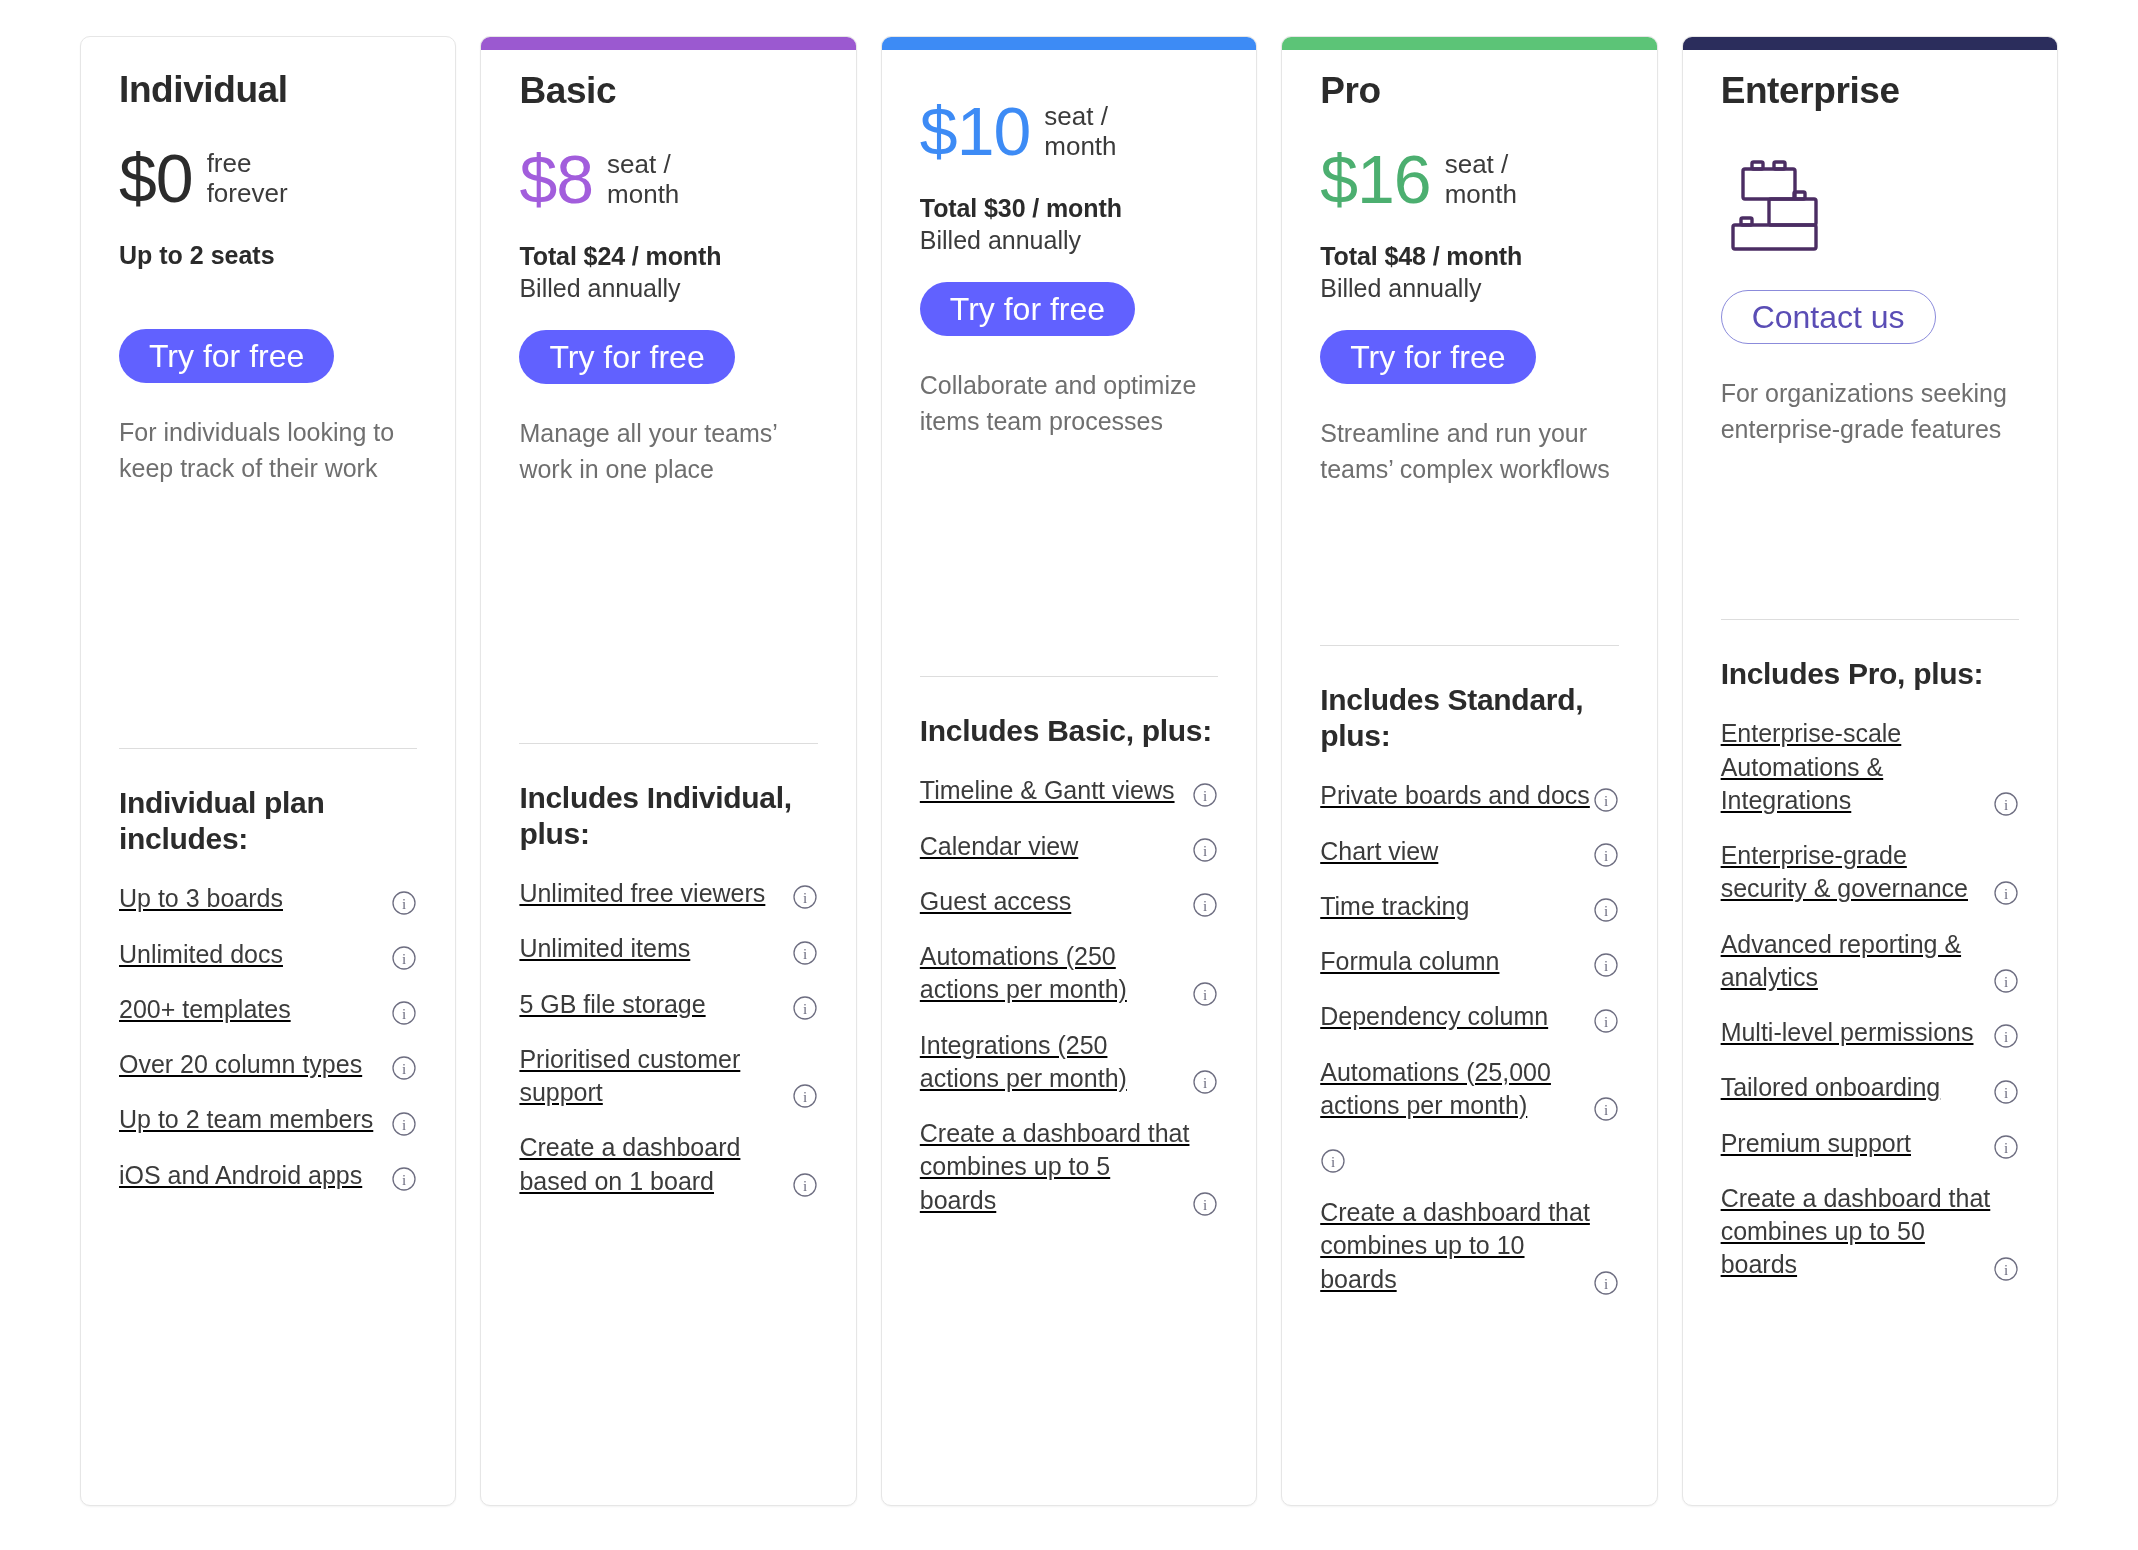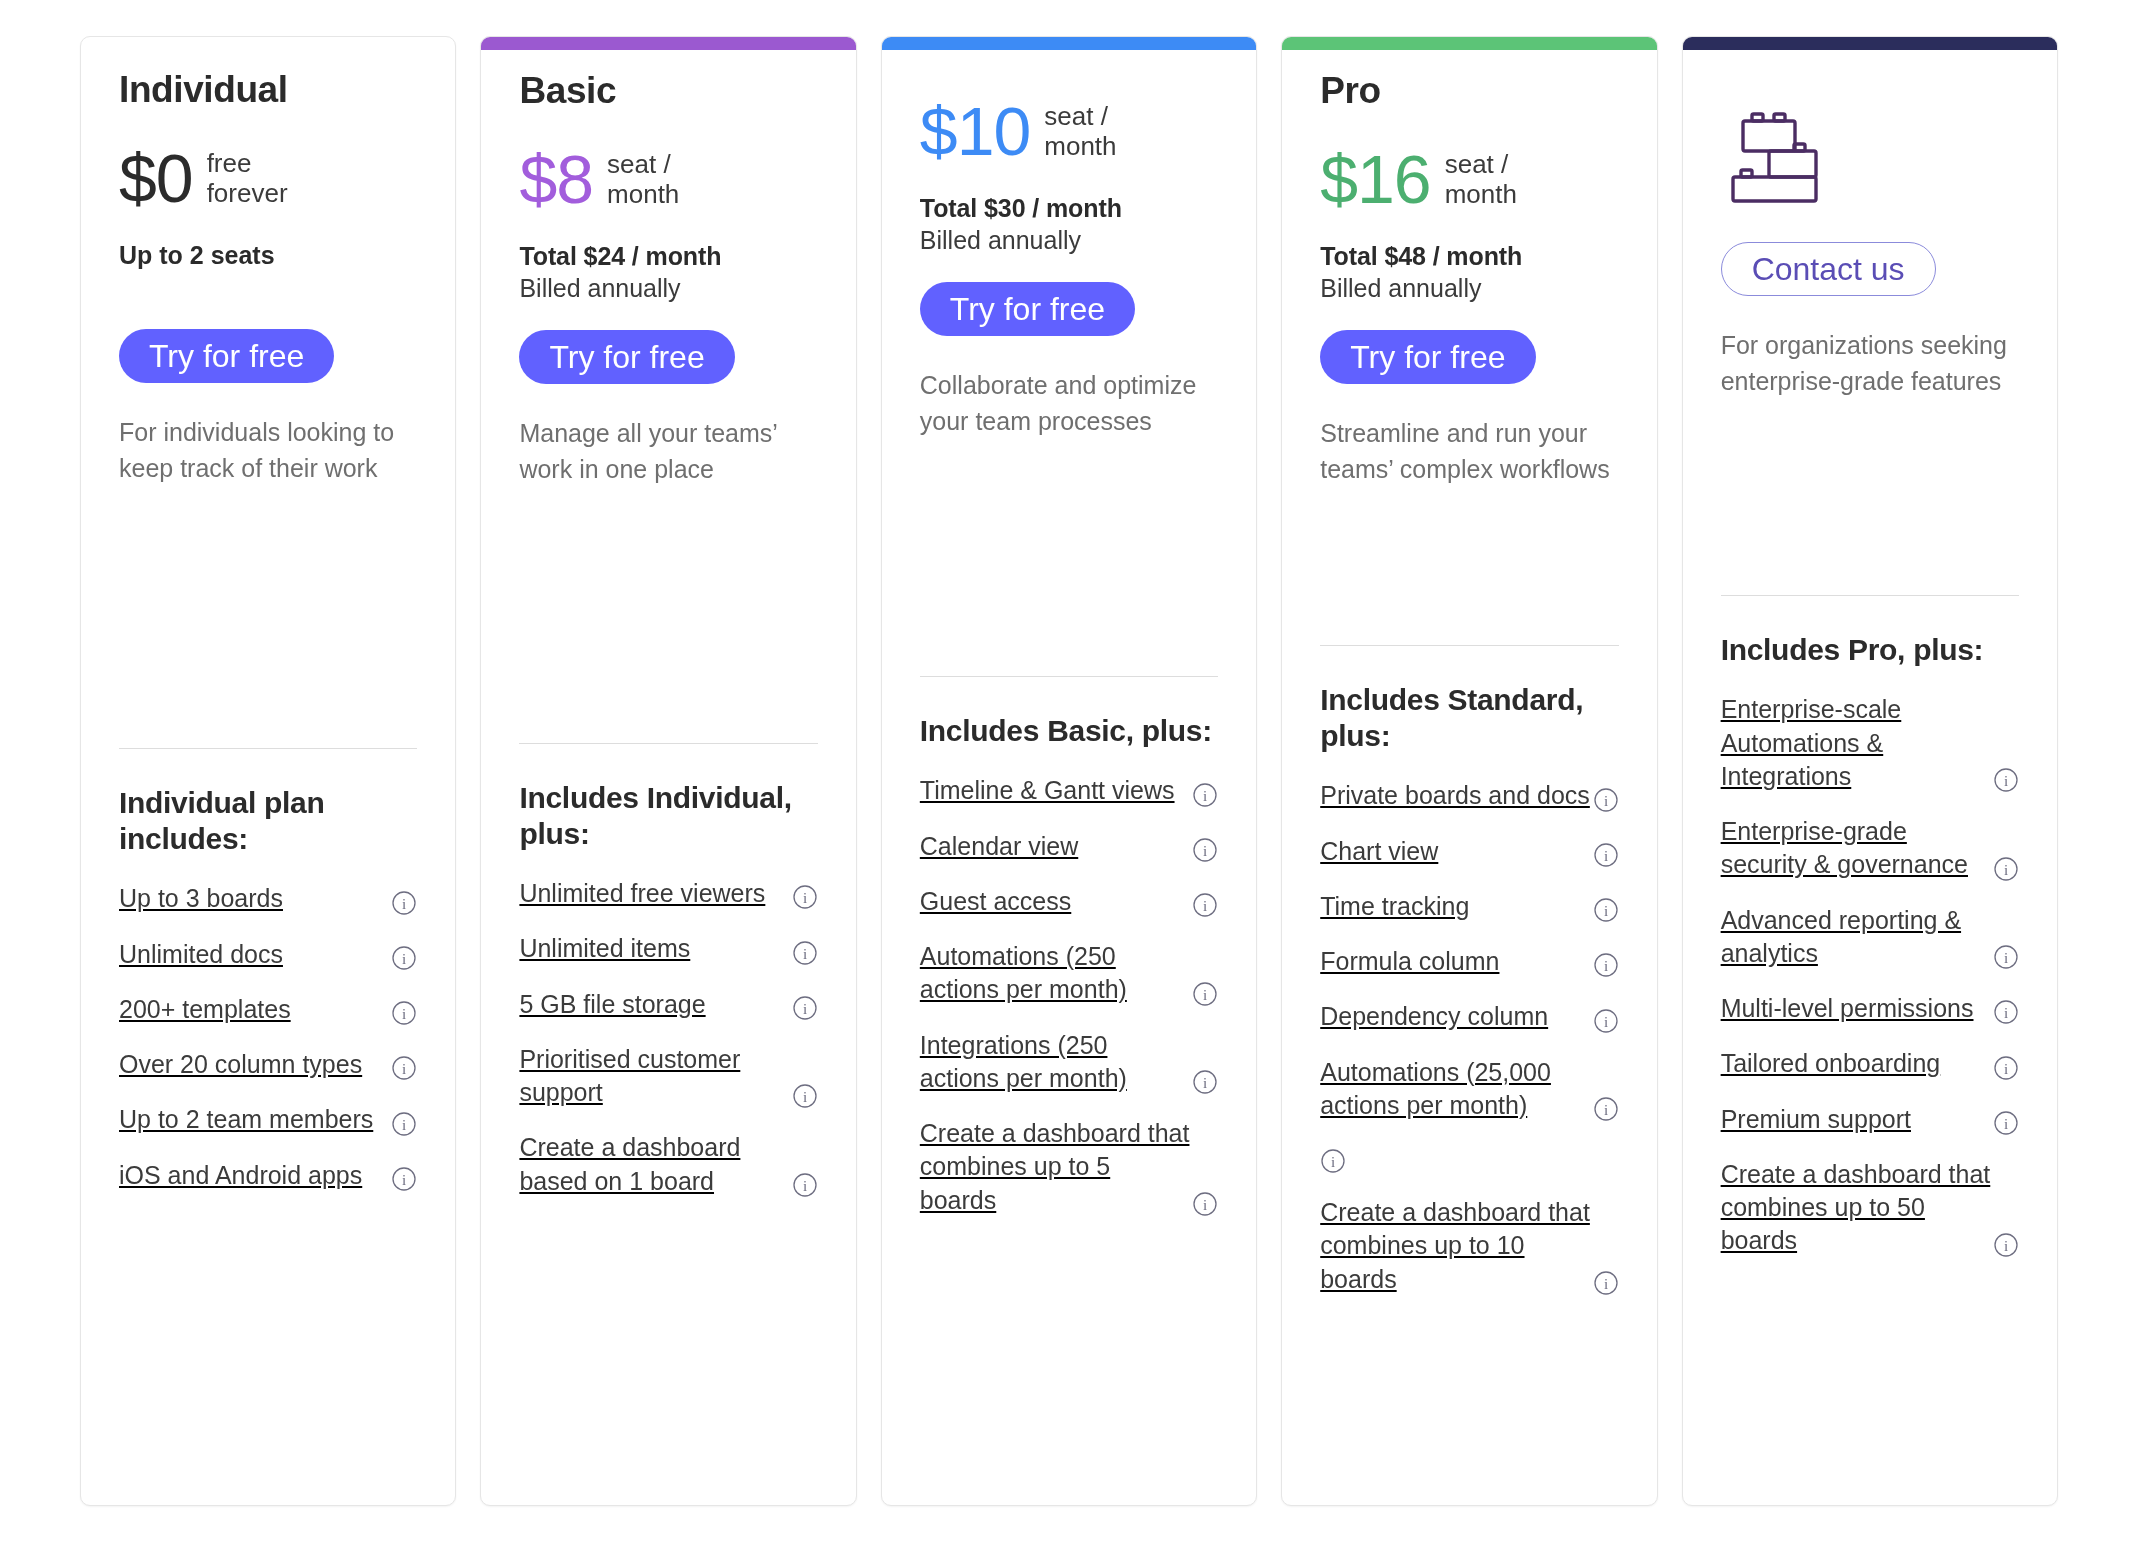--- a/index.html
+++ b/index.html
@@ -317,21 +317,21 @@
       <div class="price-row">
         <span class="price-amount" style="color:#3d8bf5">$10</span>
         <span class="price-unit">seat /
 month</span>
       </div>
       <div class="total-block">
         <div class="total-line">Total $30 / month</div>
         <div class="billed-line">Billed annually</div>
       </div>
       <button class="cta-btn" style="background:#6161ff">Try for free</button>
-      <div class="plan-desc">Collaborate and optimize your team processes</div>
+      <div class="plan-desc">Collaborate and optimize items team processes</div>
       <div class="spacer-flex"></div>
       <div class="divider"></div>
       <div class="includes-title">Includes Basic, plus:</div>
       <ul class="feature-list">
         <li class="feature-item">
           <span class="feature-text">Timeline &amp; Gantt views</span>
           <svg class="info-icon" viewBox="0 0 26 26">
             <circle cx="13" cy="13" r="11"></circle>
             <text x="13" y="18.5">i</text>
           </svg>
@@ -447,20 +447,23 @@
           <svg class="info-icon" viewBox="0 0 26 26">
             <circle cx="13" cy="13" r="11"></circle>
             <text x="13" y="18.5">i</text>
           </svg>
         </li>
       </ul>
       <div class="bottom-fill"></div>
     </div>
     <div class="plan-card has-bar">
       <div class="top-bar" style="background:#2b2d5c"></div>
+      <div class="plan-name-row">
+        <div class="plan-name">Enterprise</div>
+      </div>
       <div class="enterprise-icon-wrap">
         <svg width="108" height="96" viewBox="0 0 108 96" fill="none" stroke="#4b2d63" stroke-width="3.4" stroke-linejoin="round">
           <rect x="22" y="12" width="52" height="30" rx="2"></rect>
           <rect x="31" y="5" width="11" height="7" rx="1.6"></rect>
           <rect x="53" y="5" width="11" height="7" rx="1.6"></rect>
           <rect x="48" y="42" width="47" height="26" rx="2"></rect>
           <rect x="73" y="35" width="11" height="7" rx="1.6"></rect>
           <rect x="12" y="68" width="83" height="24" rx="2"></rect>
           <rect x="20" y="61" width="11" height="7" rx="1.6"></rect>
         </svg>

